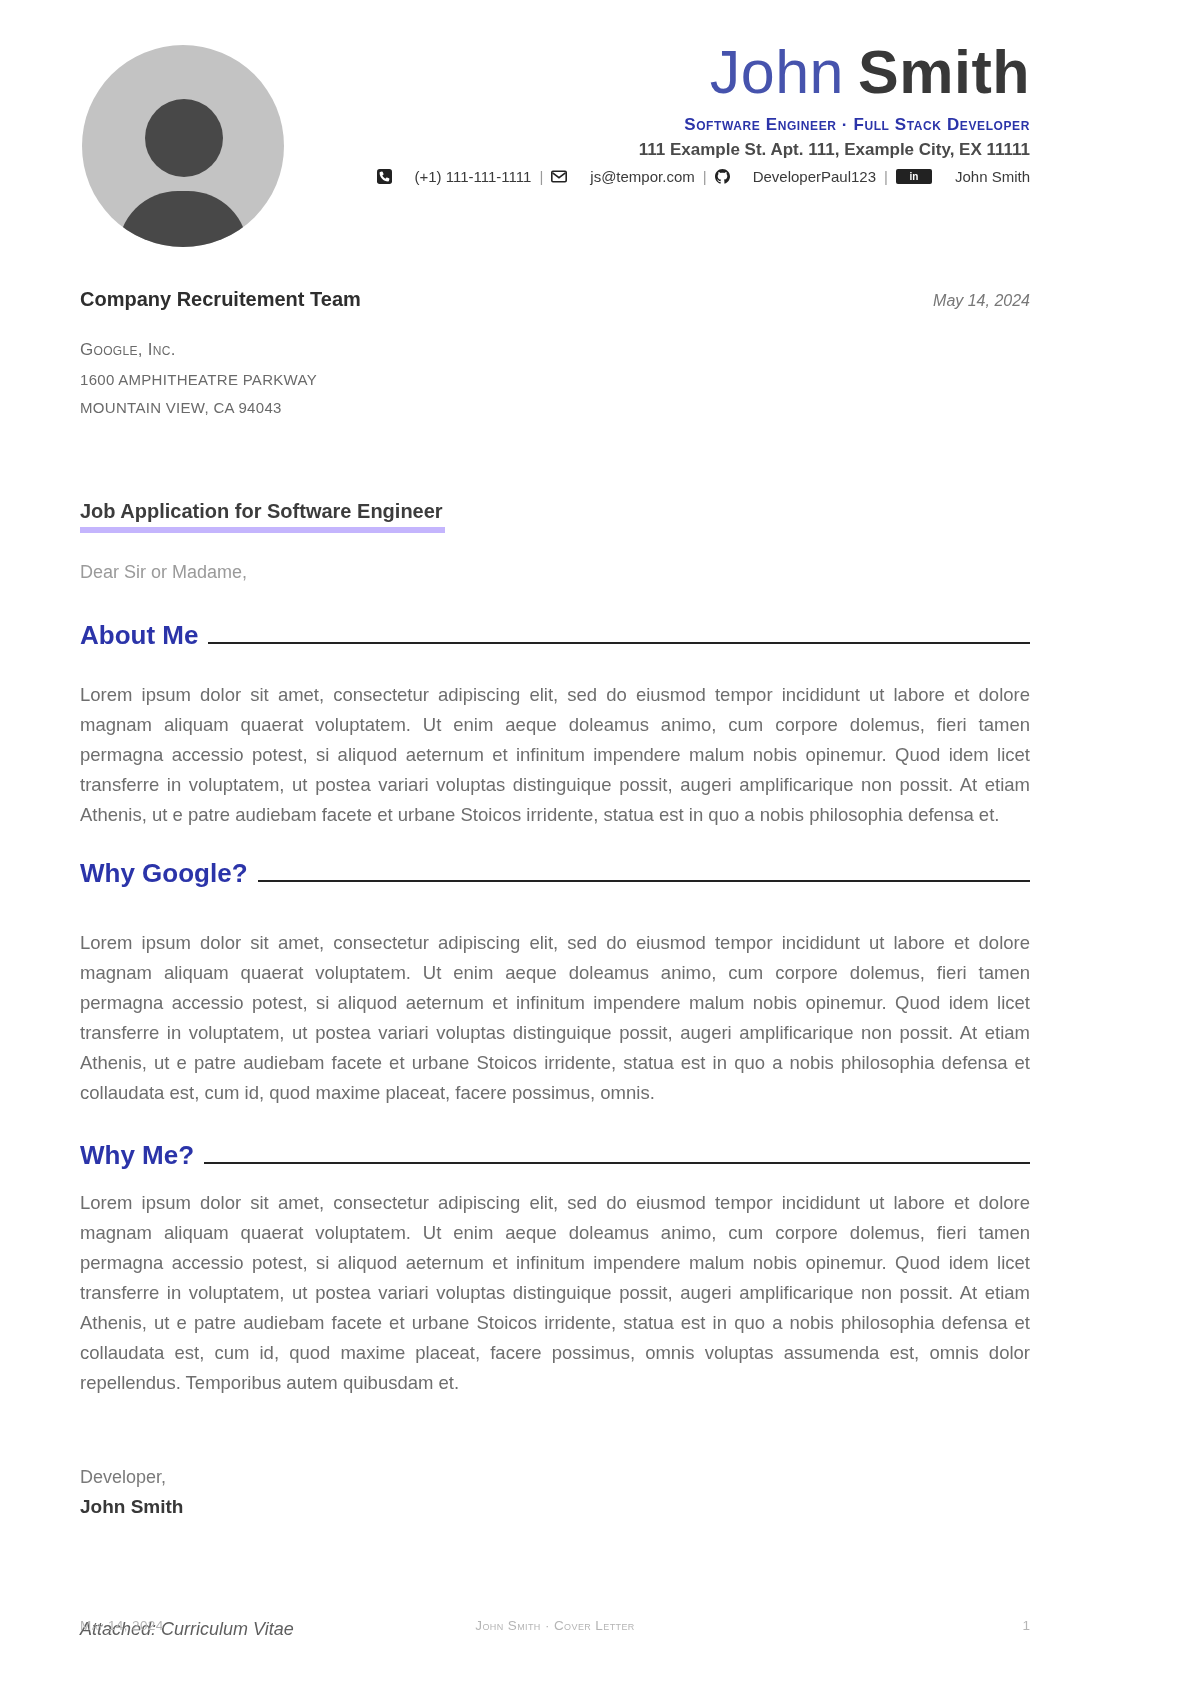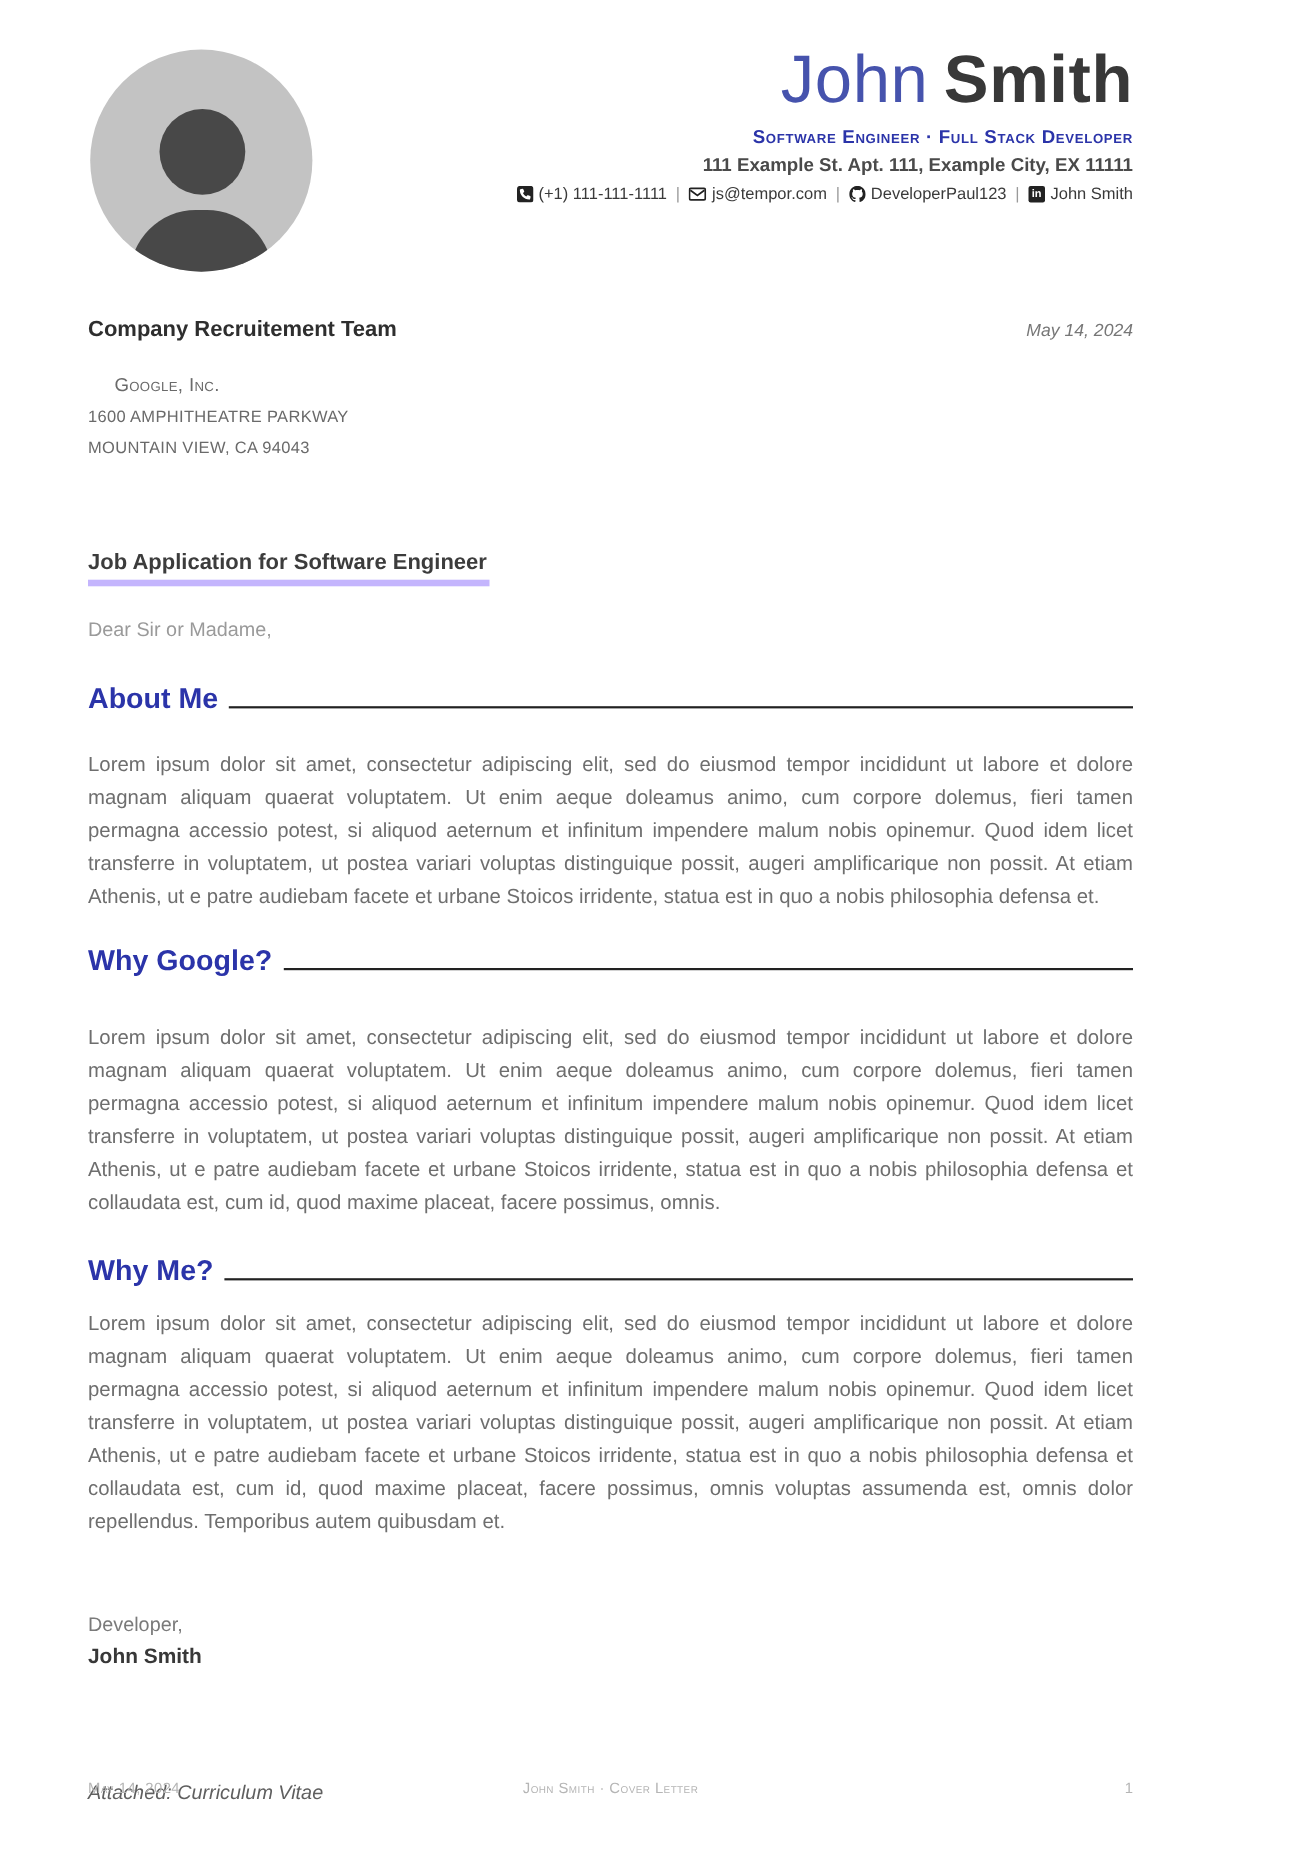--- a/index.html
+++ b/index.html
@@ -45,37 +45,37 @@
   .name .last{color:#383838;font-weight:700;margin-left:14px;}
   .position{
     margin-top:11px;font-size:17px;font-weight:700;
     font-variant:small-caps;letter-spacing:.6px;color:var(--accent);
   }
   .hdr-address{margin-top:5px;font-size:17px;font-weight:700;color:#4a4a4a;}
   .contact-line{
     margin-top:8px;font-size:15px;color:#3a3a3a;
     display:flex;justify-content:flex-end;align-items:center;gap:8px;
   }
-  .contact-item{display:inline-flex;align-items:center;gap:5px;}
+  .contact-item{display:inline-flex;align-items:center;gap:23px;}
   .contact-item svg{display:block;}
   .li-badge{
-    display:inline-flex;width:15px;height:15px;background:#222;color:#fff;
+    display:inline-flex;width:36px;height:15px;background:#222;color:#fff;
     border-radius:2px;align-items:center;justify-content:center;
     font-size:10px;font-weight:700;
   }
   .sep{color:#9a9a9a;font-weight:300;}
   
   .recipient-row{
     position:absolute;top:288px;left:80px;width:950px;
     display:flex;justify-content:space-between;align-items:baseline;
   }
   .recipient-name{font-size:20px;font-weight:700;color:#2e2e2e;}
   .letter-date{font-size:16px;font-style:italic;color:#777;}
   .company-block{position:absolute;top:340px;left:80px;color:#6a6a6a;}
-  .company-name{font-size:17px;font-variant:small-caps;letter-spacing:.3px;margin-left:24px;}
+  .company-name{font-size:17px;font-variant:small-caps;letter-spacing:.3px;}
   .company-addr{margin-top:11px;font-size:15px;letter-spacing:.3px;}
   
   .subject{position:absolute;top:500px;left:80px;}
   .subject span{
     display:inline-block;font-size:20px;font-weight:700;color:#3c3c3c;
     border-bottom:6px solid #c4b5fd;padding-bottom:4px;padding-right:2px;
   }
   .greeting{position:absolute;top:562px;left:80px;font-size:18px;color:#9a9a9a;}
   
   .section-head{

